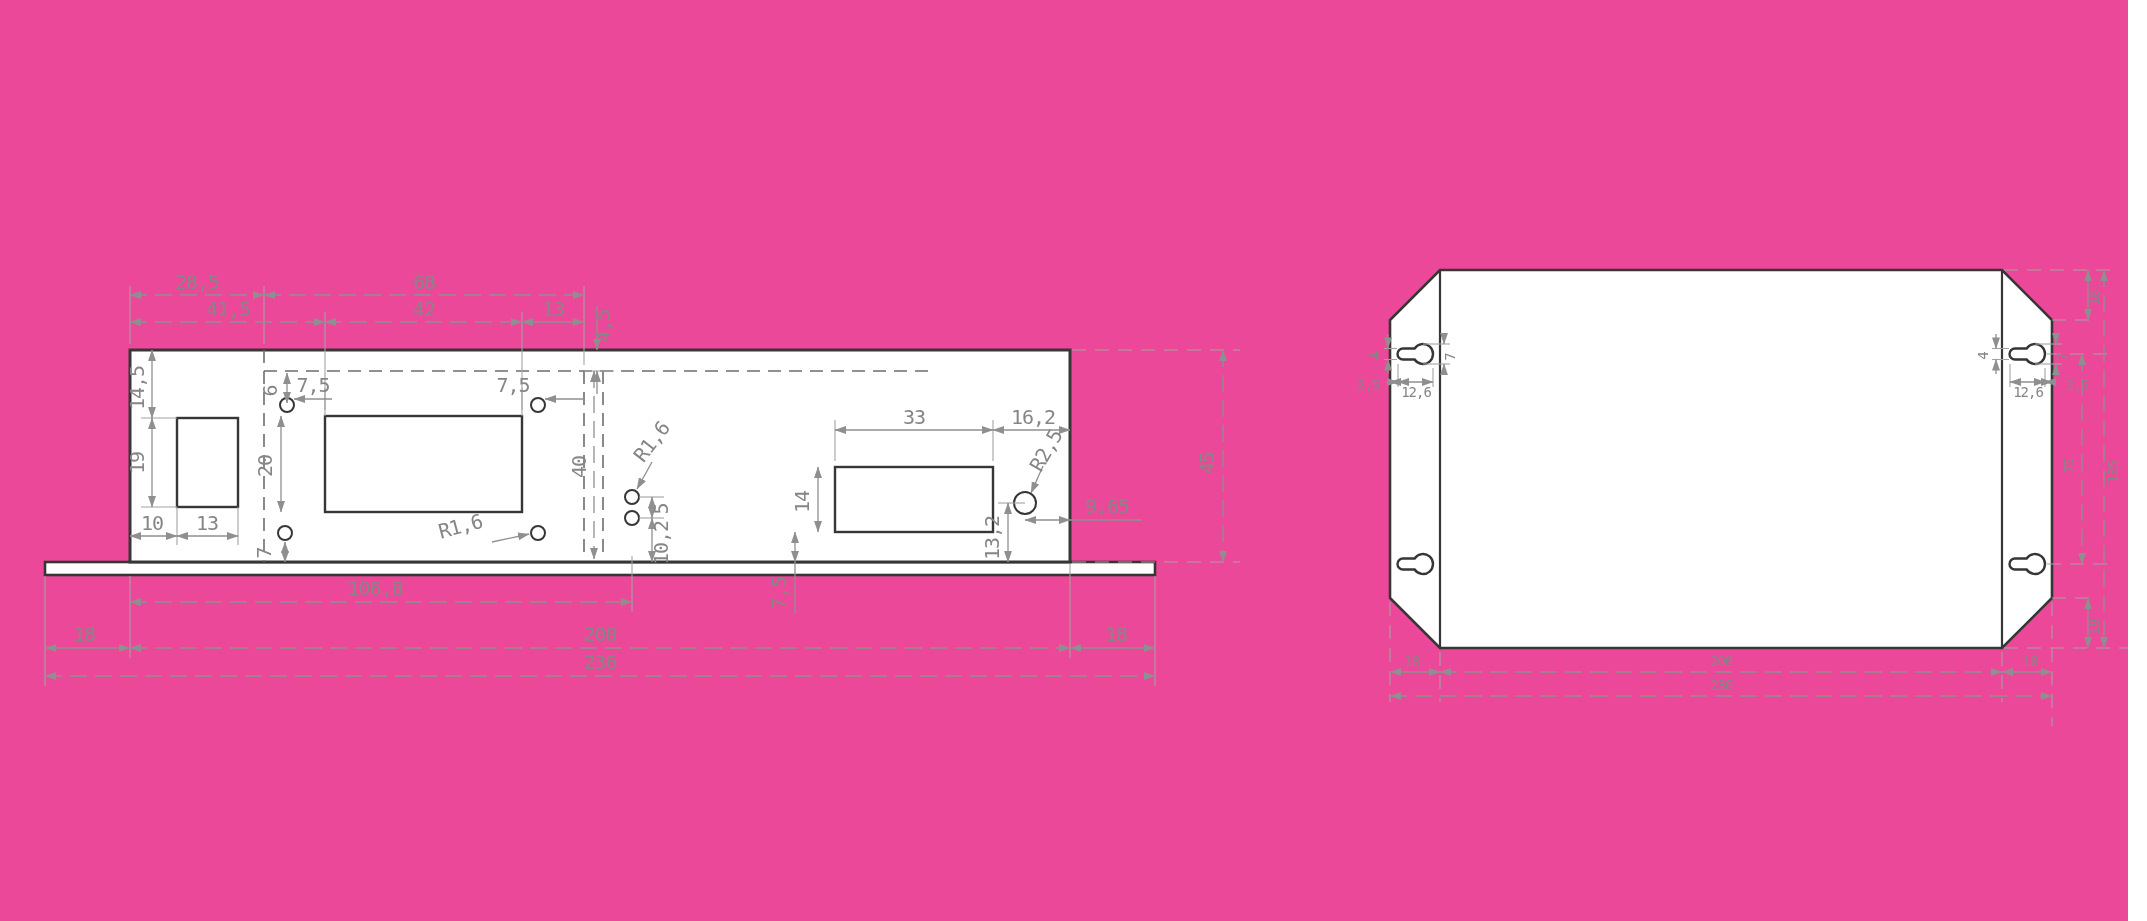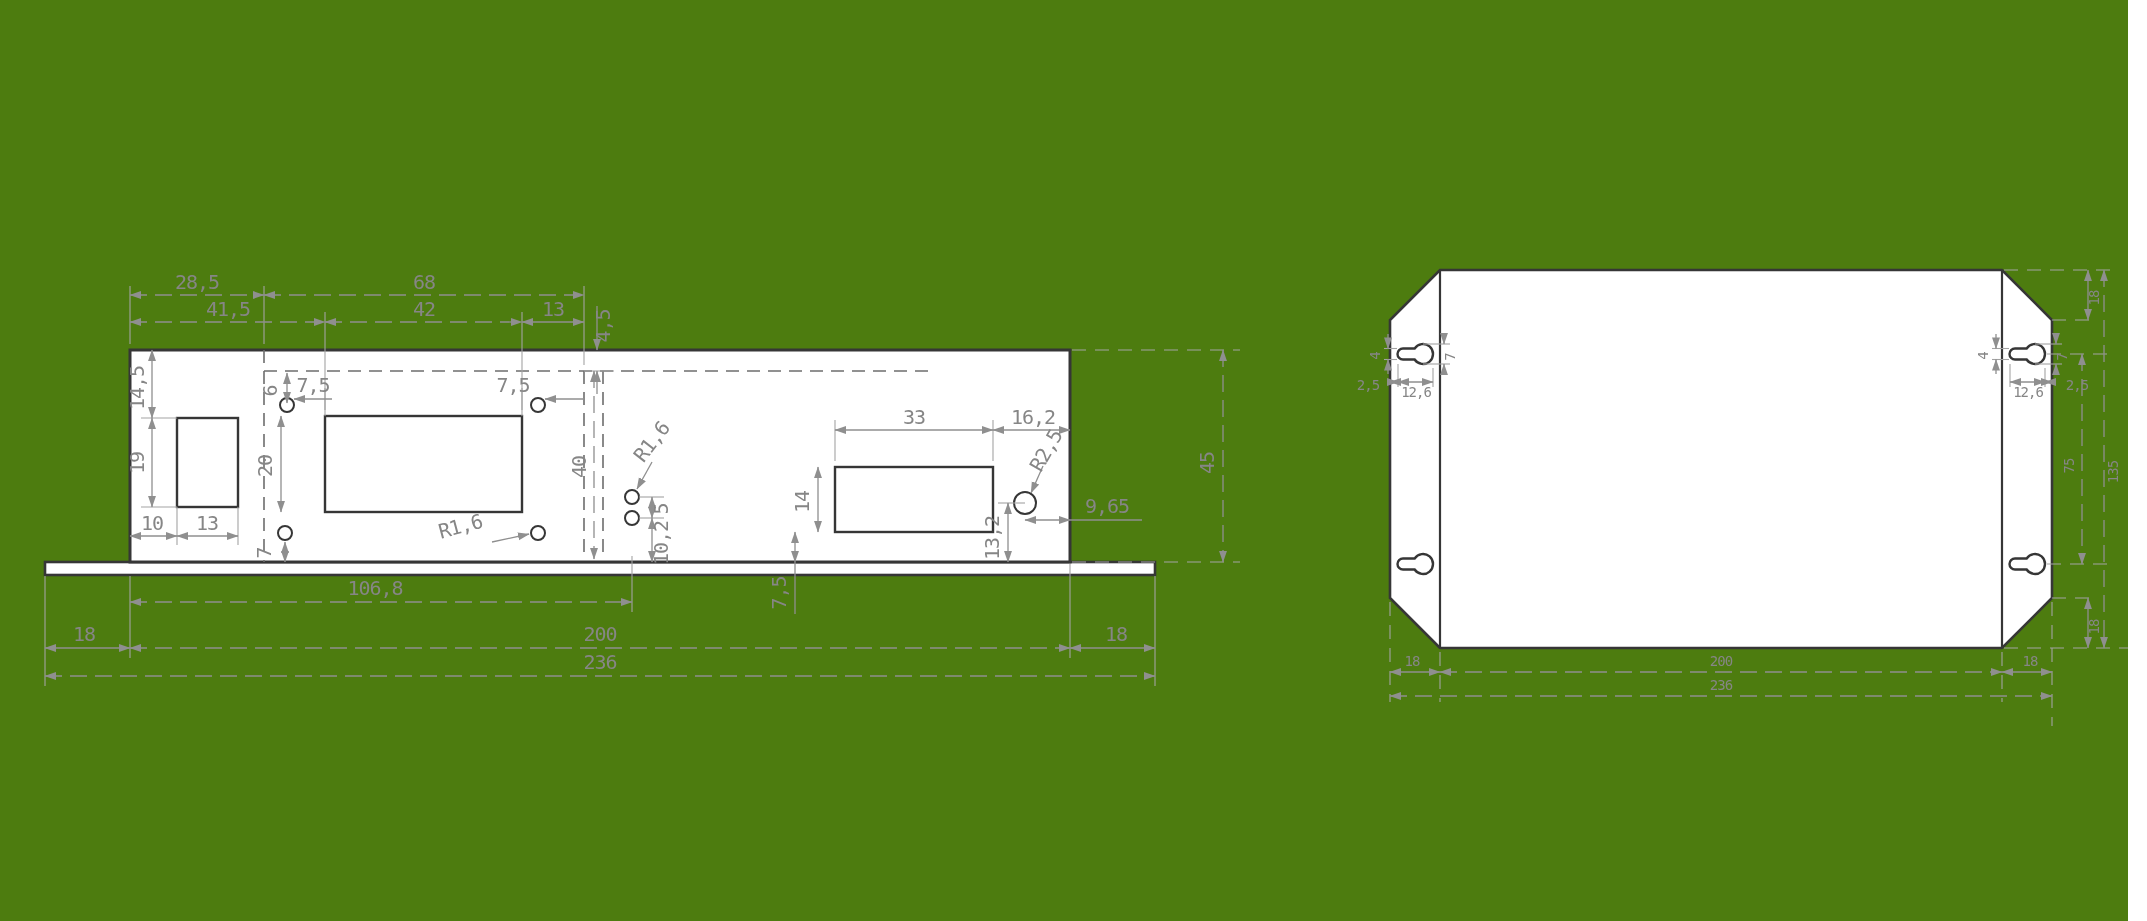--- a/index.html
+++ b/index.html
@@ -1,16 +1,16 @@
 <!DOCTYPE html>
 <html><head>
 <meta charset="utf-8">
 <style>
   html,body{margin:0;padding:0;background:#ffffff;}
-  .stage{position:relative;width:2128px;height:921px;background:#4d7c0f;overflow:hidden;
+  .stage{position:relative;width:2128px;height:921px;background:#ec4899;overflow:hidden;
          font-family:"DejaVu Sans Mono", monospace;}
   svg{position:absolute;left:0;top:0;}
   .outline{fill:#ffffff;stroke:#363636;stroke-width:3;}
   .outline2{fill:#ffffff;stroke:#363636;stroke-width:2.6;}
   .cut{fill:#ffffff;stroke:#363636;stroke-width:2.4;}
   .hole{fill:#ffffff;stroke:#363636;stroke-width:2;}
   .fold{stroke:#363636;stroke-width:2.2;fill:none;}
   .hid{stroke:#6d6d6d;stroke-width:1.6;stroke-dasharray:13 8;fill:none;}
   .dim{stroke:#8f8f8f;stroke-width:1.3;fill:none;}
   .dimd{stroke:#8f8f8f;stroke-width:1.3;fill:none;stroke-dasharray:17 8;}

